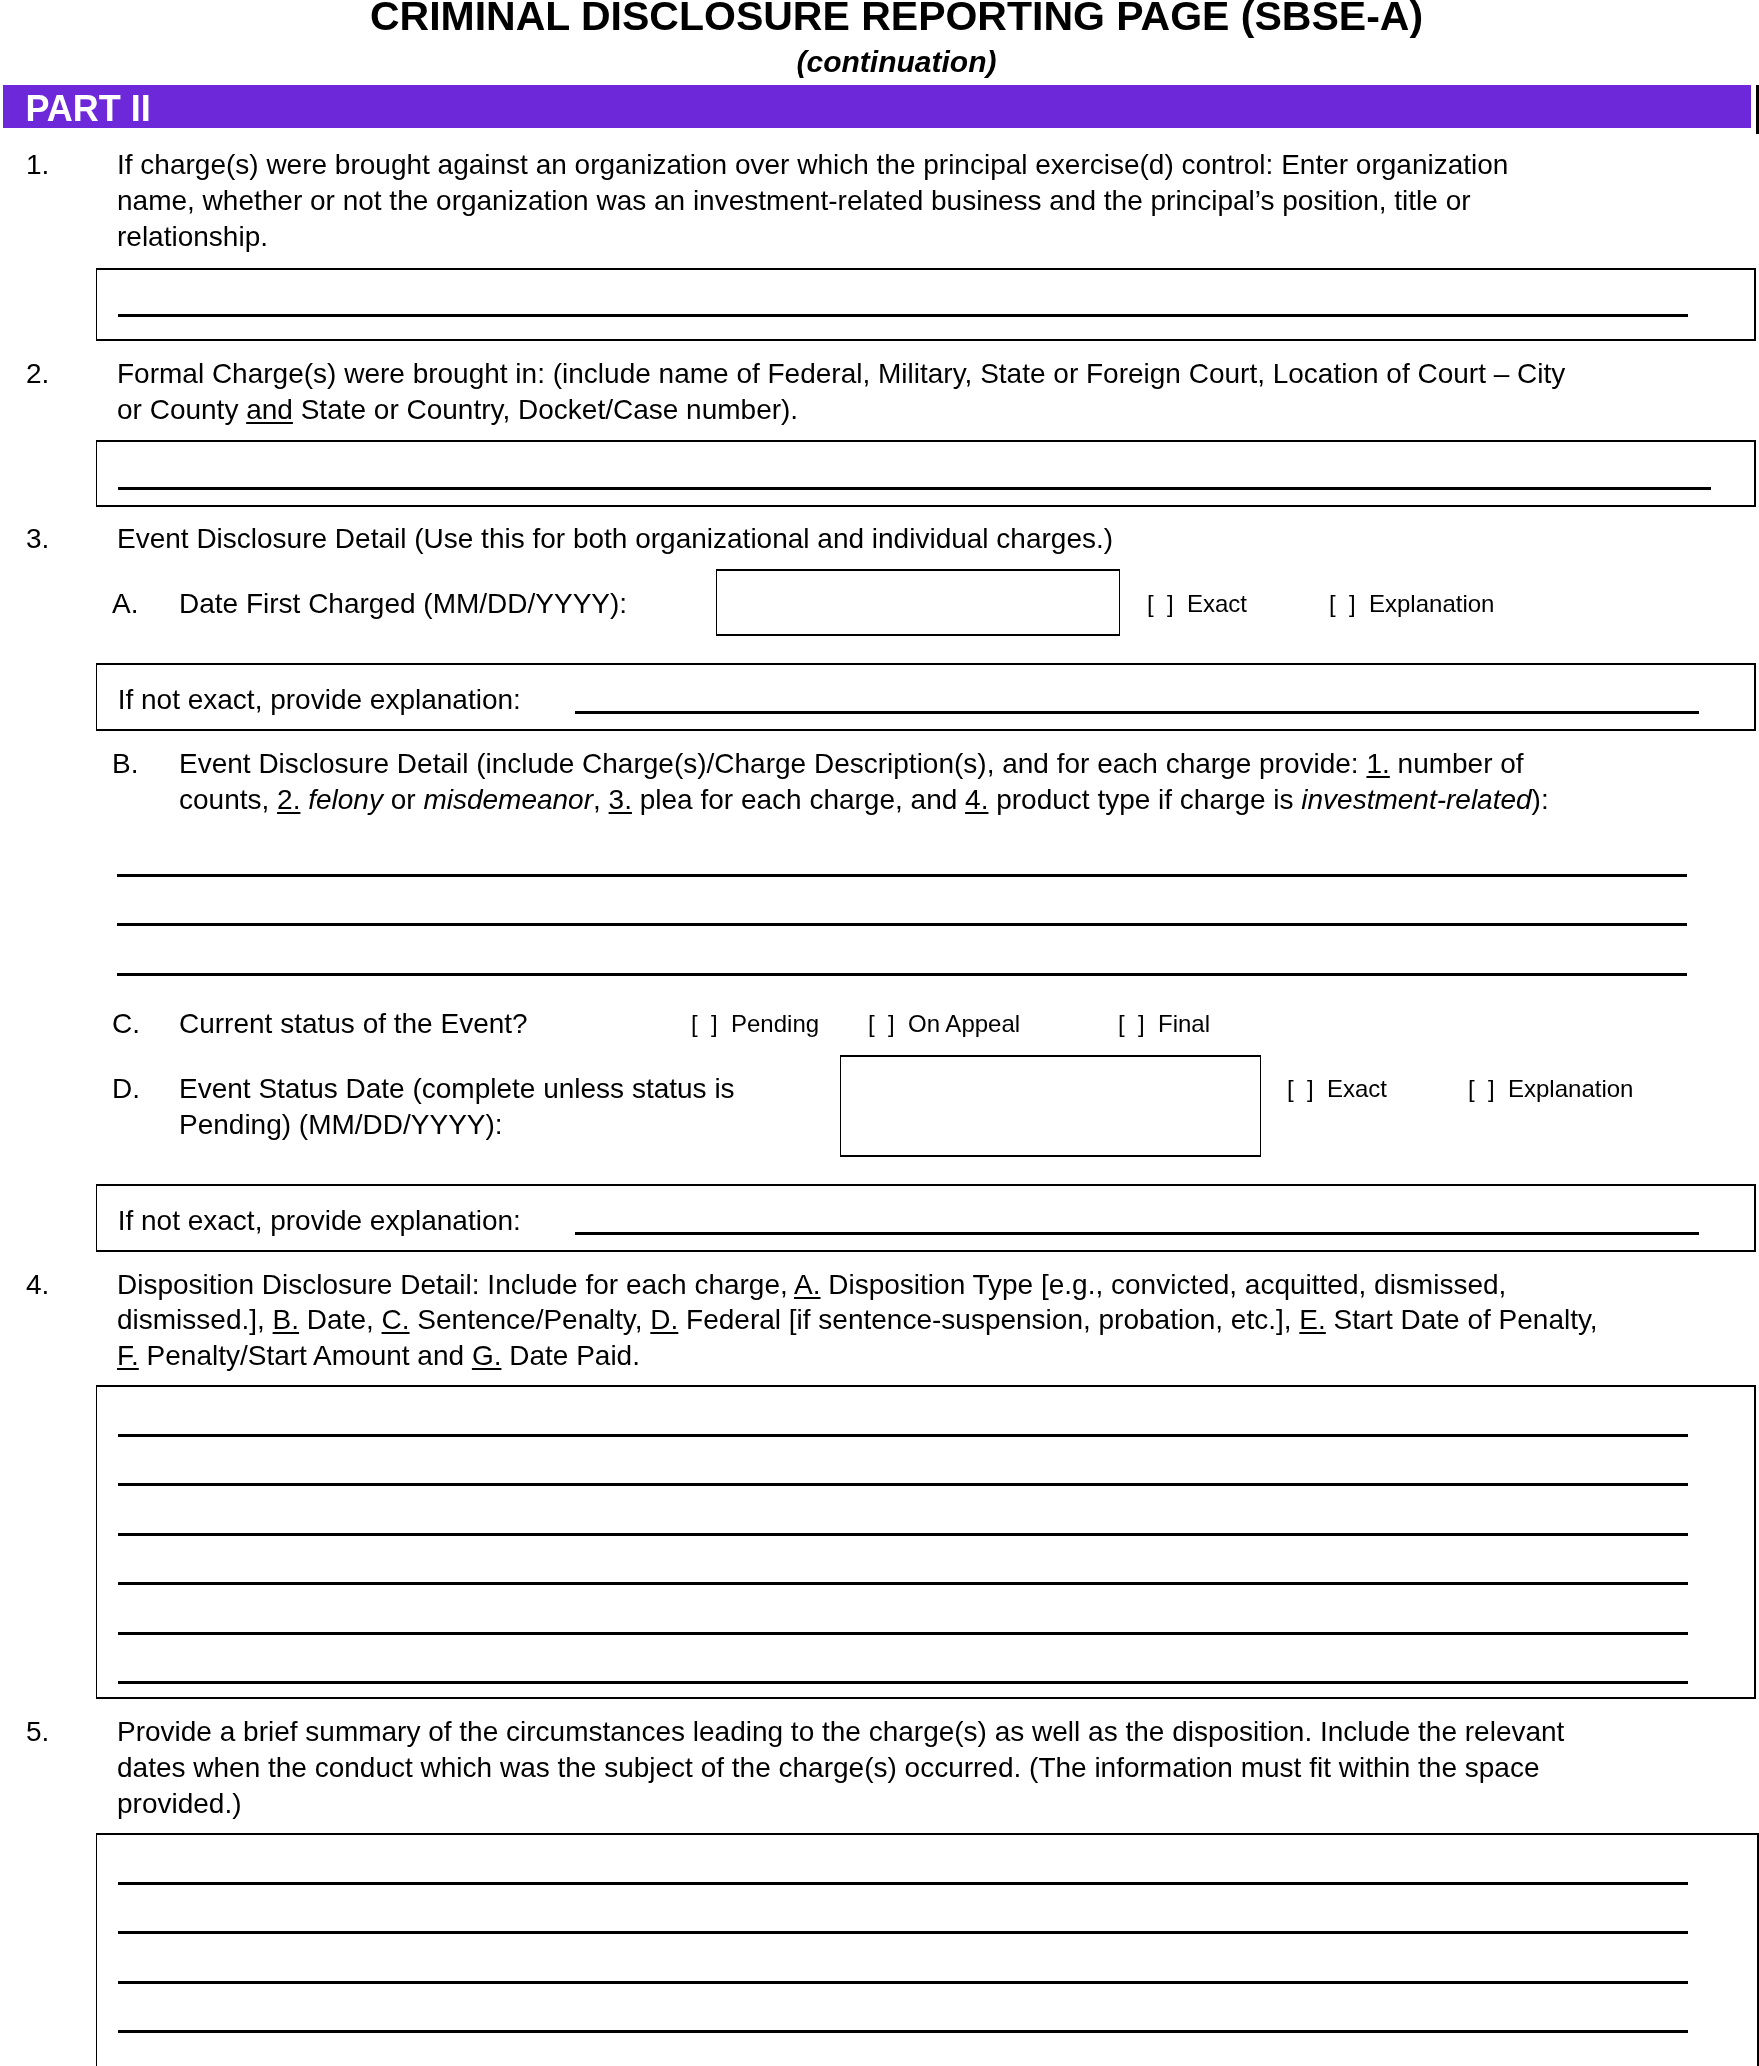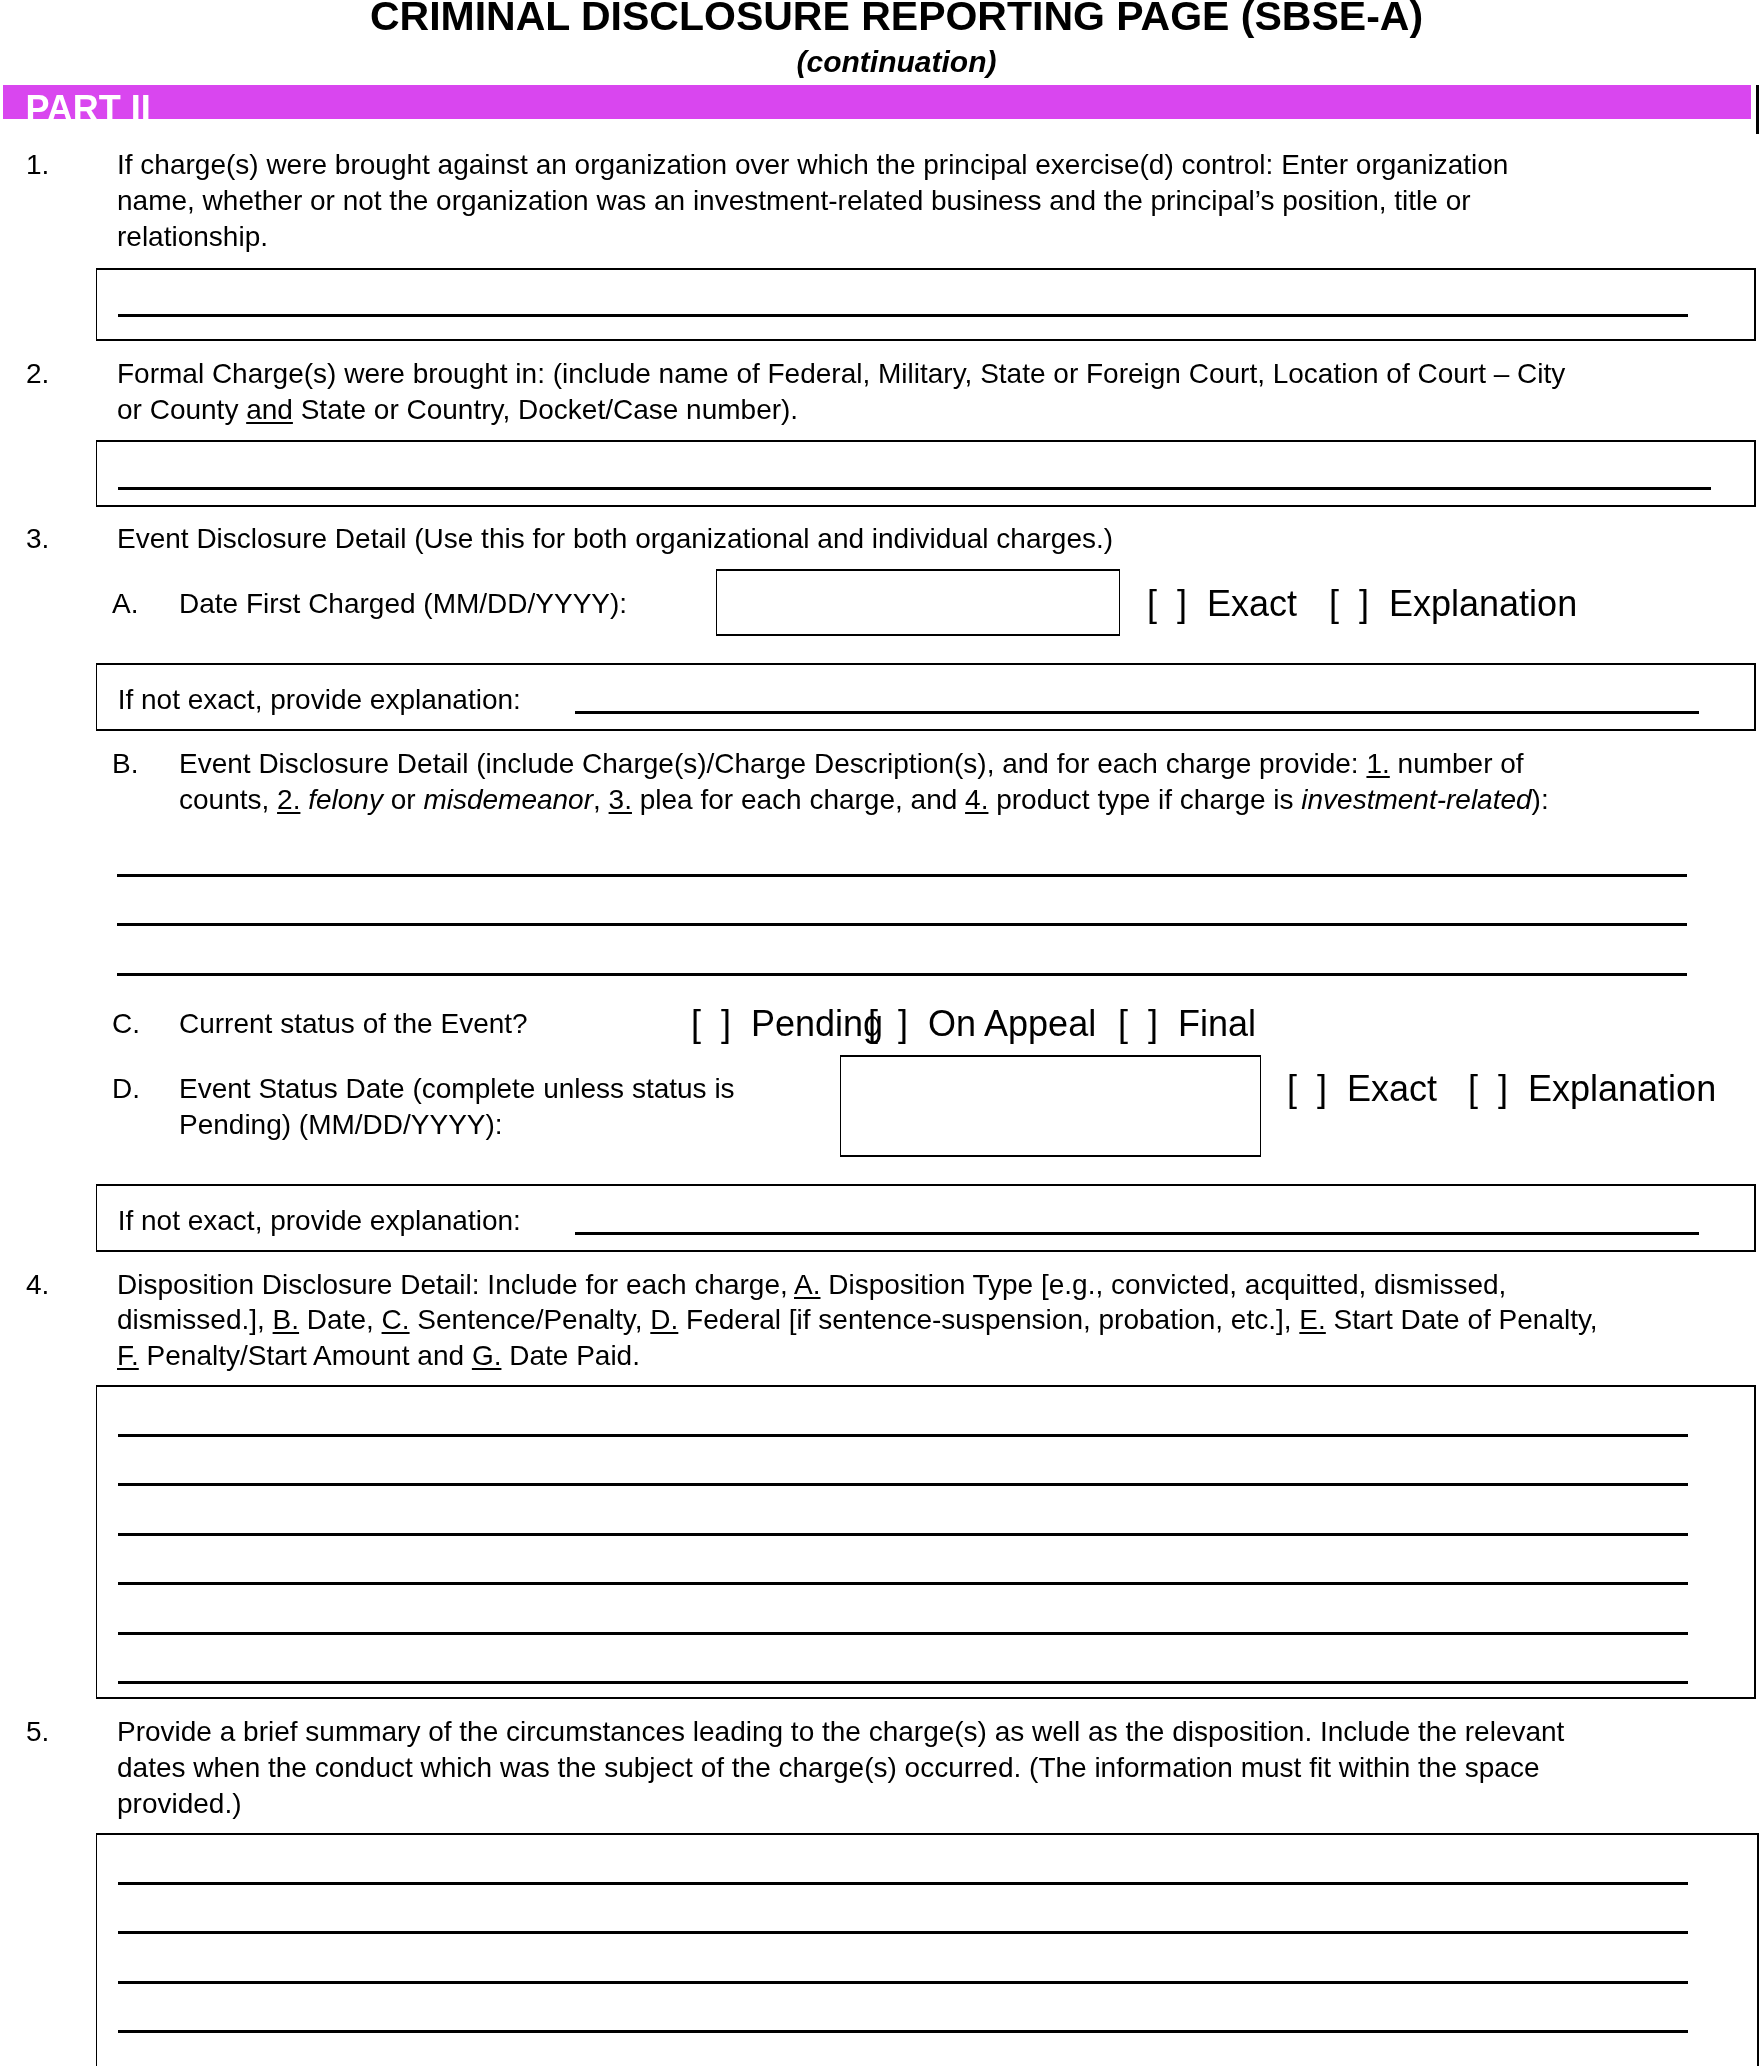--- a/index.html
+++ b/index.html
@@ -3,29 +3,29 @@
 <meta charset="utf-8">
 <style>
   html, body { margin:0; padding:0; background:#ffffff; }
   body { width:1759px; height:2204px; position:relative; overflow:hidden;
          font-family:"Liberation Sans", sans-serif; color:#000; }
   .abs { position:absolute; }
   .title { left:0; width:1901px; top:-5.8px; text-align:center; font-weight:bold; font-size:41px; line-height:45px; letter-spacing:0px; }
   .title-inner { display:inline-block; transform:translateX(-54px); }
   .subtitle { left:0; width:1901px; top:45px; text-align:center; font-weight:bold; font-style:italic; font-size:30px; line-height:33px; }
   .subtitle-inner { display:inline-block; transform:translateX(-54px); }
-  .partbar { left:2.5px; top:85px; width:1748px; height:34px; background:#d946ef; }
+  .partbar { left:2.5px; top:85px; width:1748px; height:43px; background:#6d28d9; }
   .partbar-right { left:1756px; top:85px; width:2.9px; height:49px; background:#000; }
   .partbar-label { position:absolute; left:23px; top:3.3px; color:#fff; font-weight:bold; font-size:36px; line-height:41px; }
   .num { font-size:28px; line-height:36px; }
   .txt { font-size:28px; line-height:36px; }
   .box { border:2.1px solid #000; border-width:2.1px 2.1px 2.1px 1.2px; box-sizing:border-box;padding-left:30px; }
   .line { height:2.5px; background:#000; }
   .uline { text-decoration:underline; text-decoration-thickness:2.1px; text-underline-offset:3.3px; }
-  .cb { font-size:36px; line-height:36px; white-space:pre; }
+  .cb { font-size:24px; line-height:36px; white-space:pre; }
   .field { border:2.1px solid #000; border-width:2.5px 1.7px 2.5px 1.7px; box-sizing:border-box; background:#fff; }
 </style>
 </head>
 <body>
 
 <div class="abs title"><span class="title-inner">CRIMINAL DISCLOSURE REPORTING PAGE (SBSE-A)</span></div>
 <div class="abs subtitle"><span class="subtitle-inner">(continuation)</span></div>
 
 <div class="abs partbar">
   <span class="partbar-label">PART II</span>

